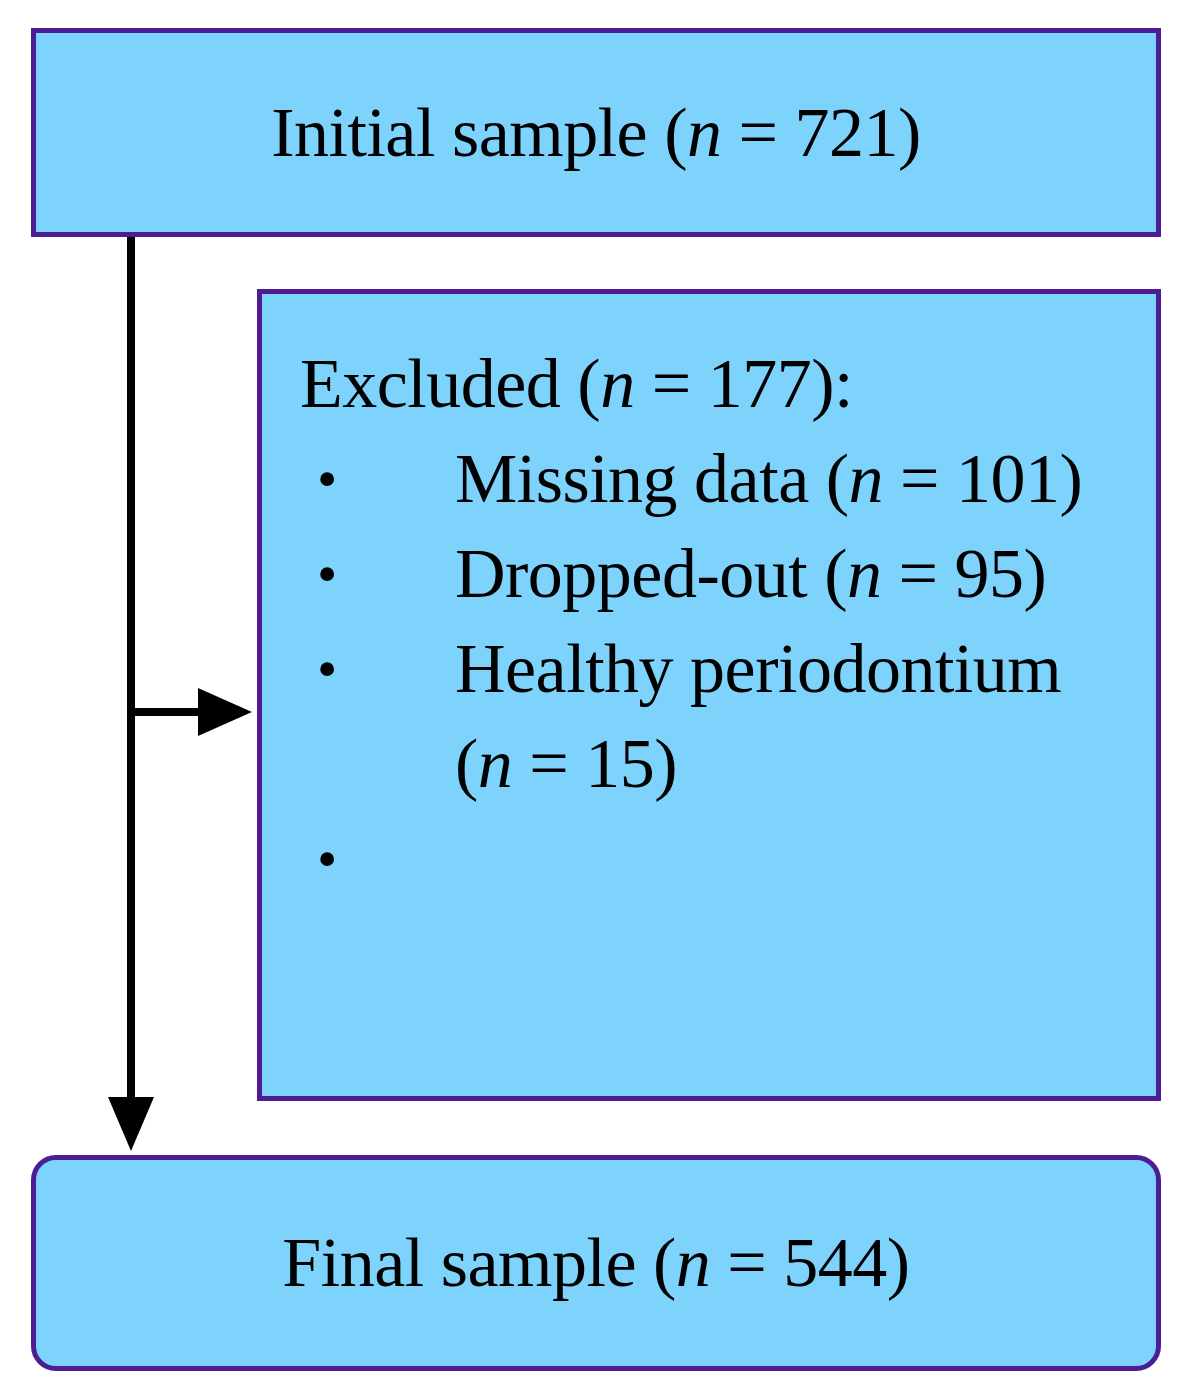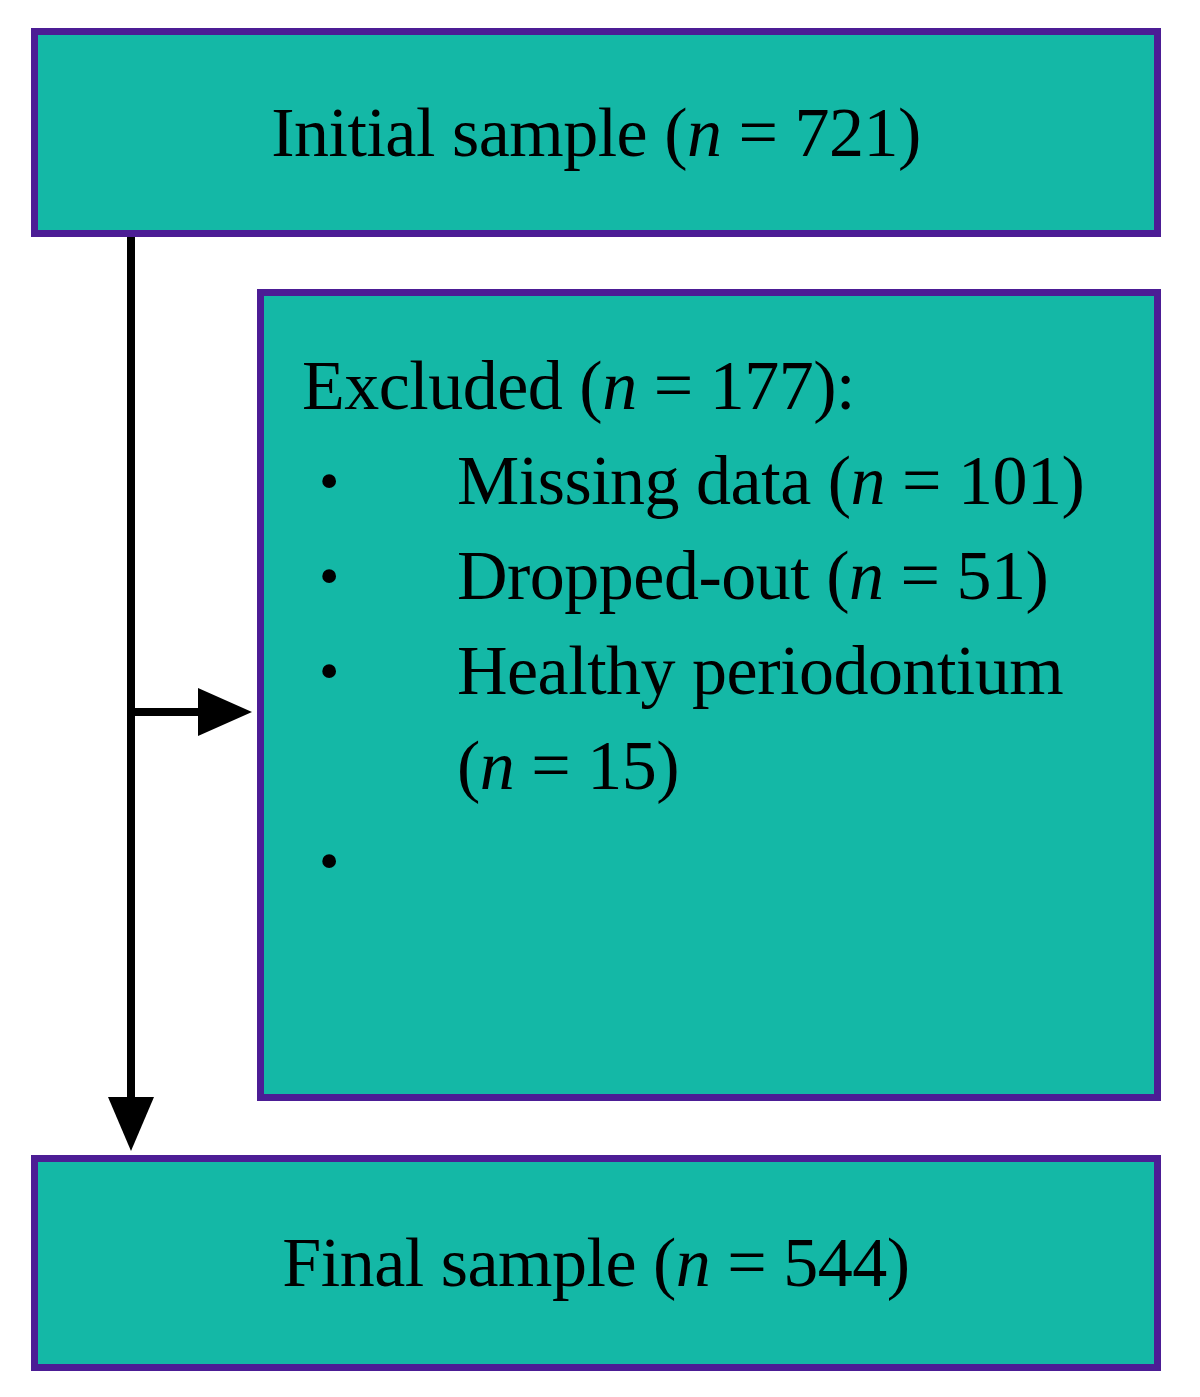--- a/index.html
+++ b/index.html
@@ -17,41 +17,42 @@
     width: 1200px;
     height: 1397px;
     background: #ffffff;
     overflow: hidden;
   }
 
   
   .flow-box {
     position: absolute;
     box-sizing: border-box;
-    border: 7px solid #4c1d95;
-    background: #14b8a6;
+    border: 5px solid #4c1d95;
+    background: #7dd3fc;
   }
 
   #initial-box {
     left: 31px;
     top: 28px;
     width: 1130px;
     height: 209px;
   }
   #excluded-box {
     left: 257px;
     top: 289px;
     width: 904px;
     height: 812px;
   }
   #final-box {
     left: 31px;
     top: 1155px;
     width: 1130px;
     height: 216px;
+    border-radius: 25px;
   }
 
   
   .box-centered-text {
     position: absolute;
     left: 0;
     right: 0;
     top: 50%;
     transform: translateY(-50%);
     text-align: center;
@@ -143,21 +144,21 @@
 
       <ul id="excluded-list">
 
         <li class="excluded-item">
           <span class="bullet-marker">•</span>
           <span class="item-text"><span>Missing data (</span><span class="ital-n">n</span><span> = </span><span>101</span><span>)</span></span>
         </li>
 
         <li class="excluded-item">
           <span class="bullet-marker">•</span>
-          <span class="item-text"><span>Dropped-out (</span><span class="ital-n">n</span><span> = </span><span>51</span><span>)</span></span>
+          <span class="item-text"><span>Dropped-out (</span><span class="ital-n">n</span><span> = </span><span>95</span><span>)</span></span>
         </li>
 
         <li class="excluded-item">
           <span class="bullet-marker">•</span>
           <span class="item-text wrap-narrow"><span>Healthy periodontium (</span><span class="ital-n">n</span><span> = </span><span>15</span><span>)</span></span>
         </li>
 
         <li class="excluded-item">
           <span class="bullet-marker">•</span>
         </li>

